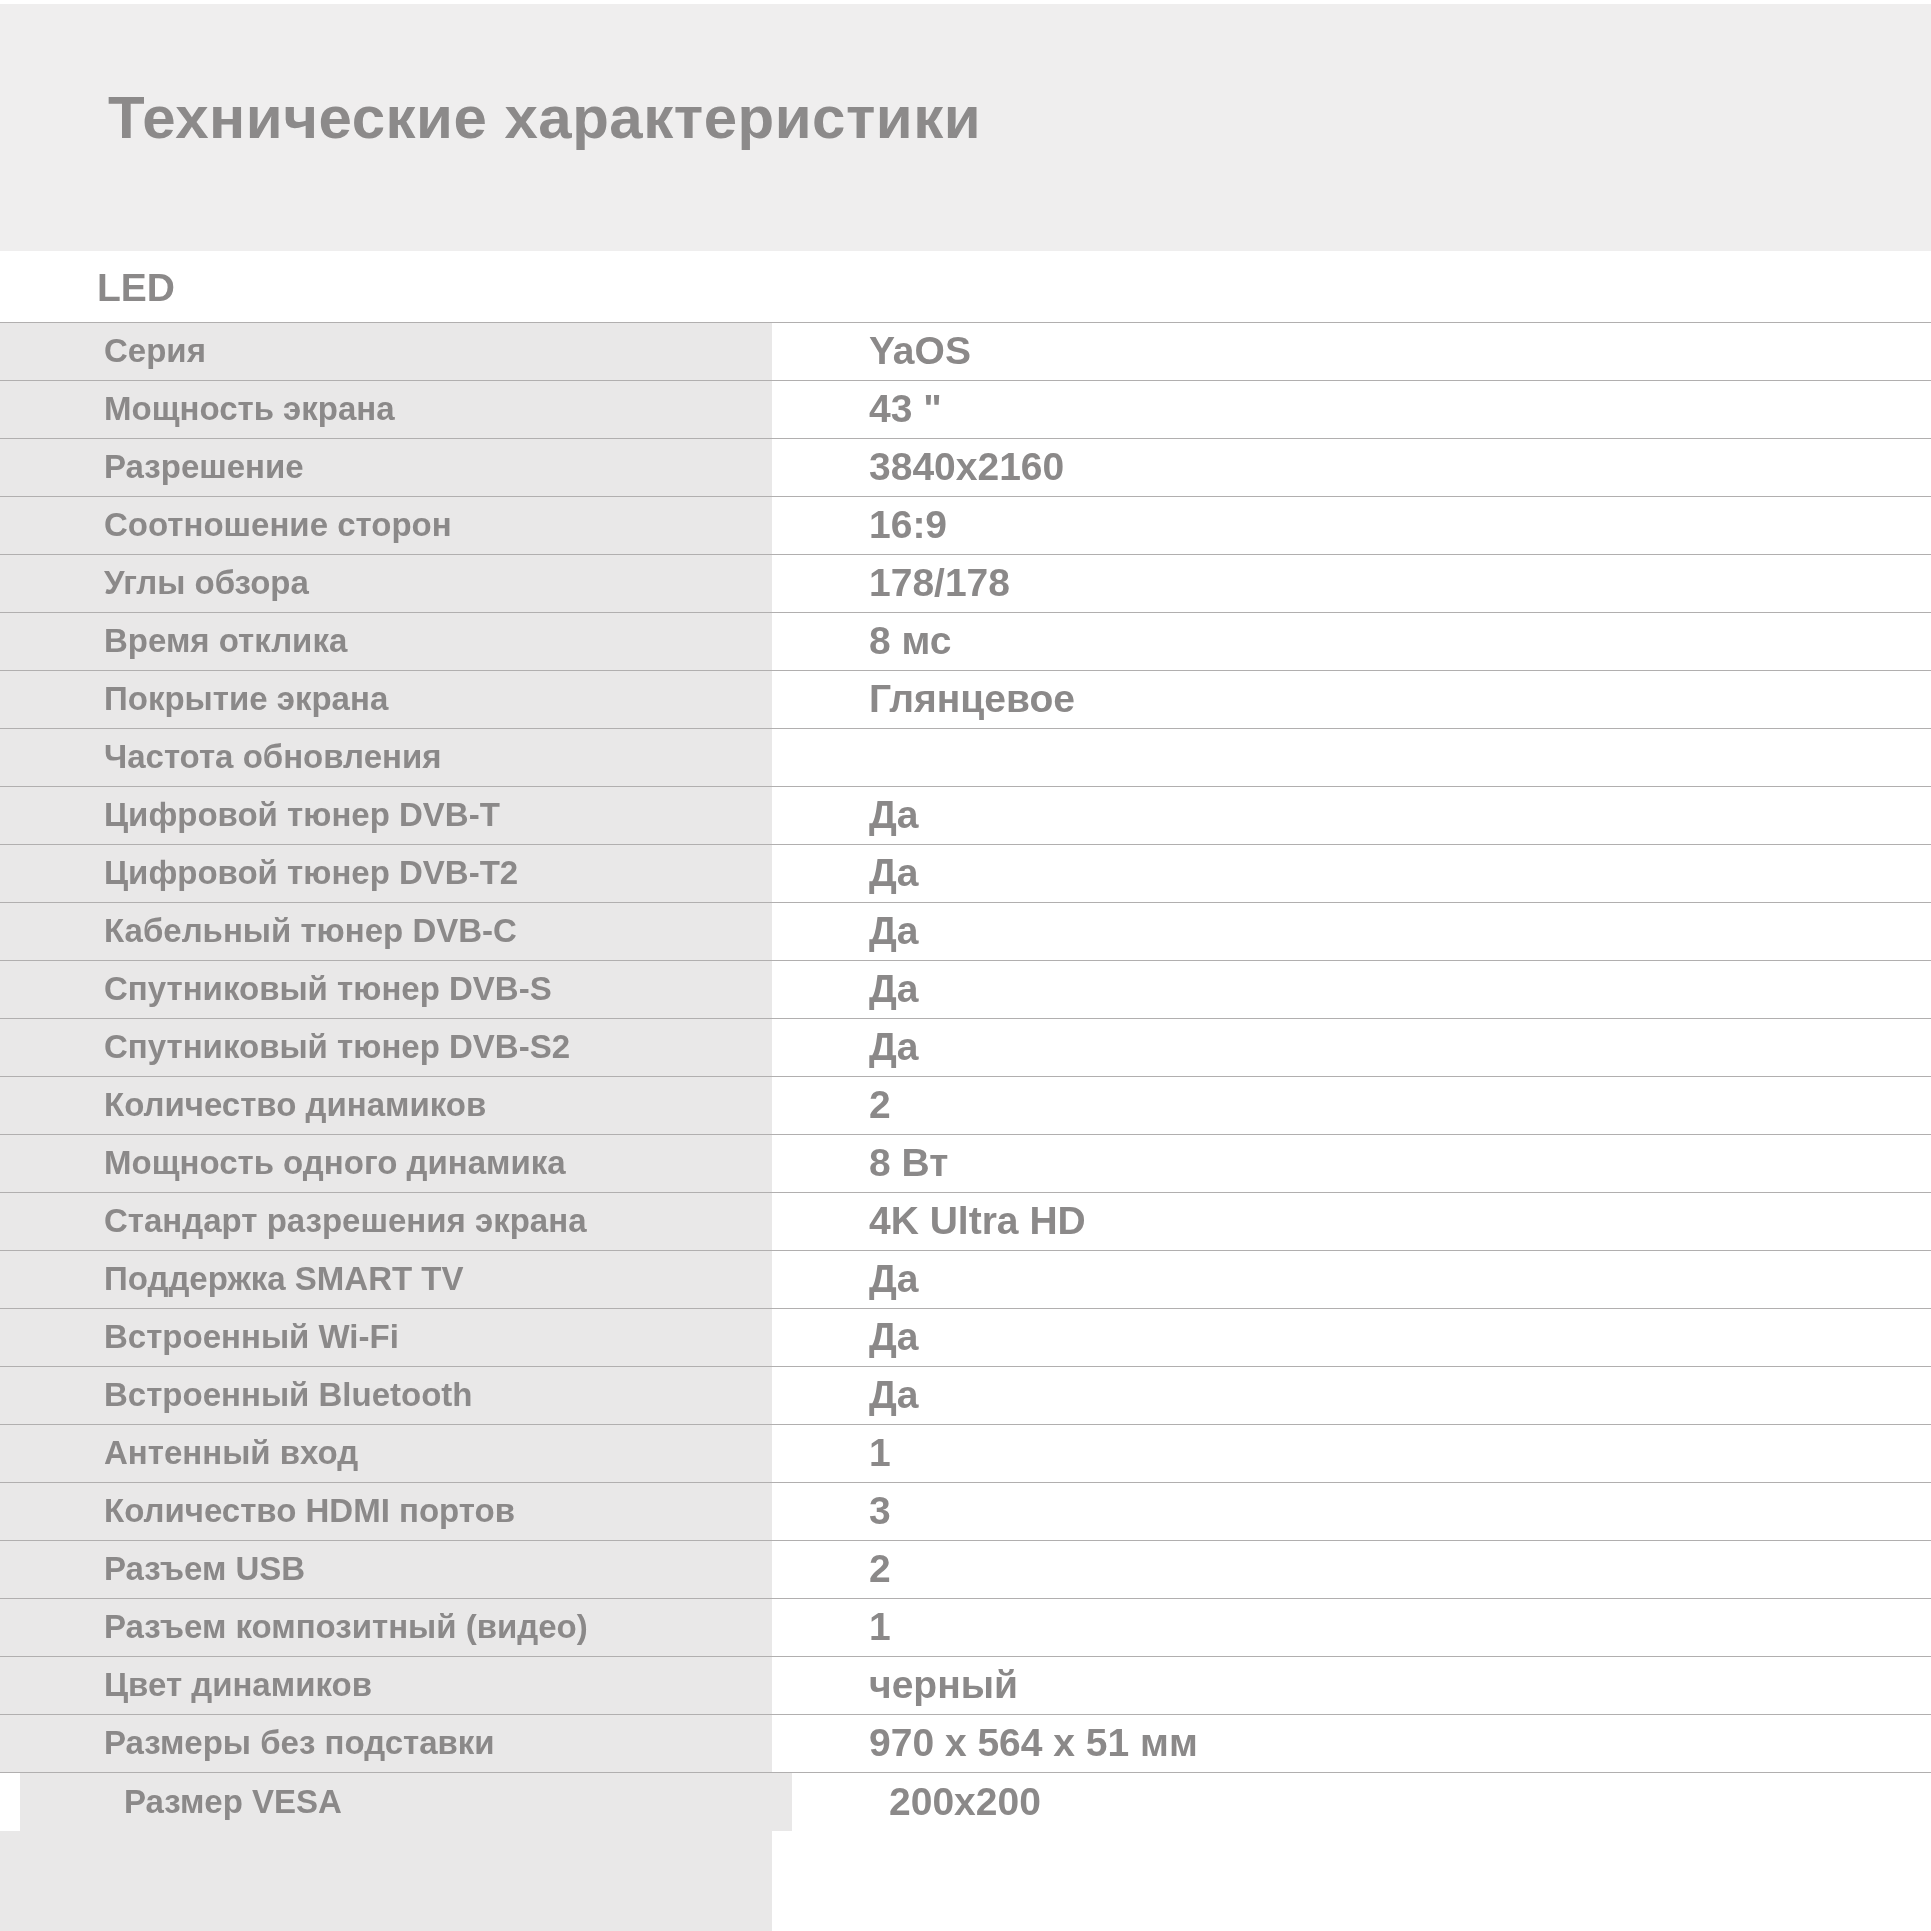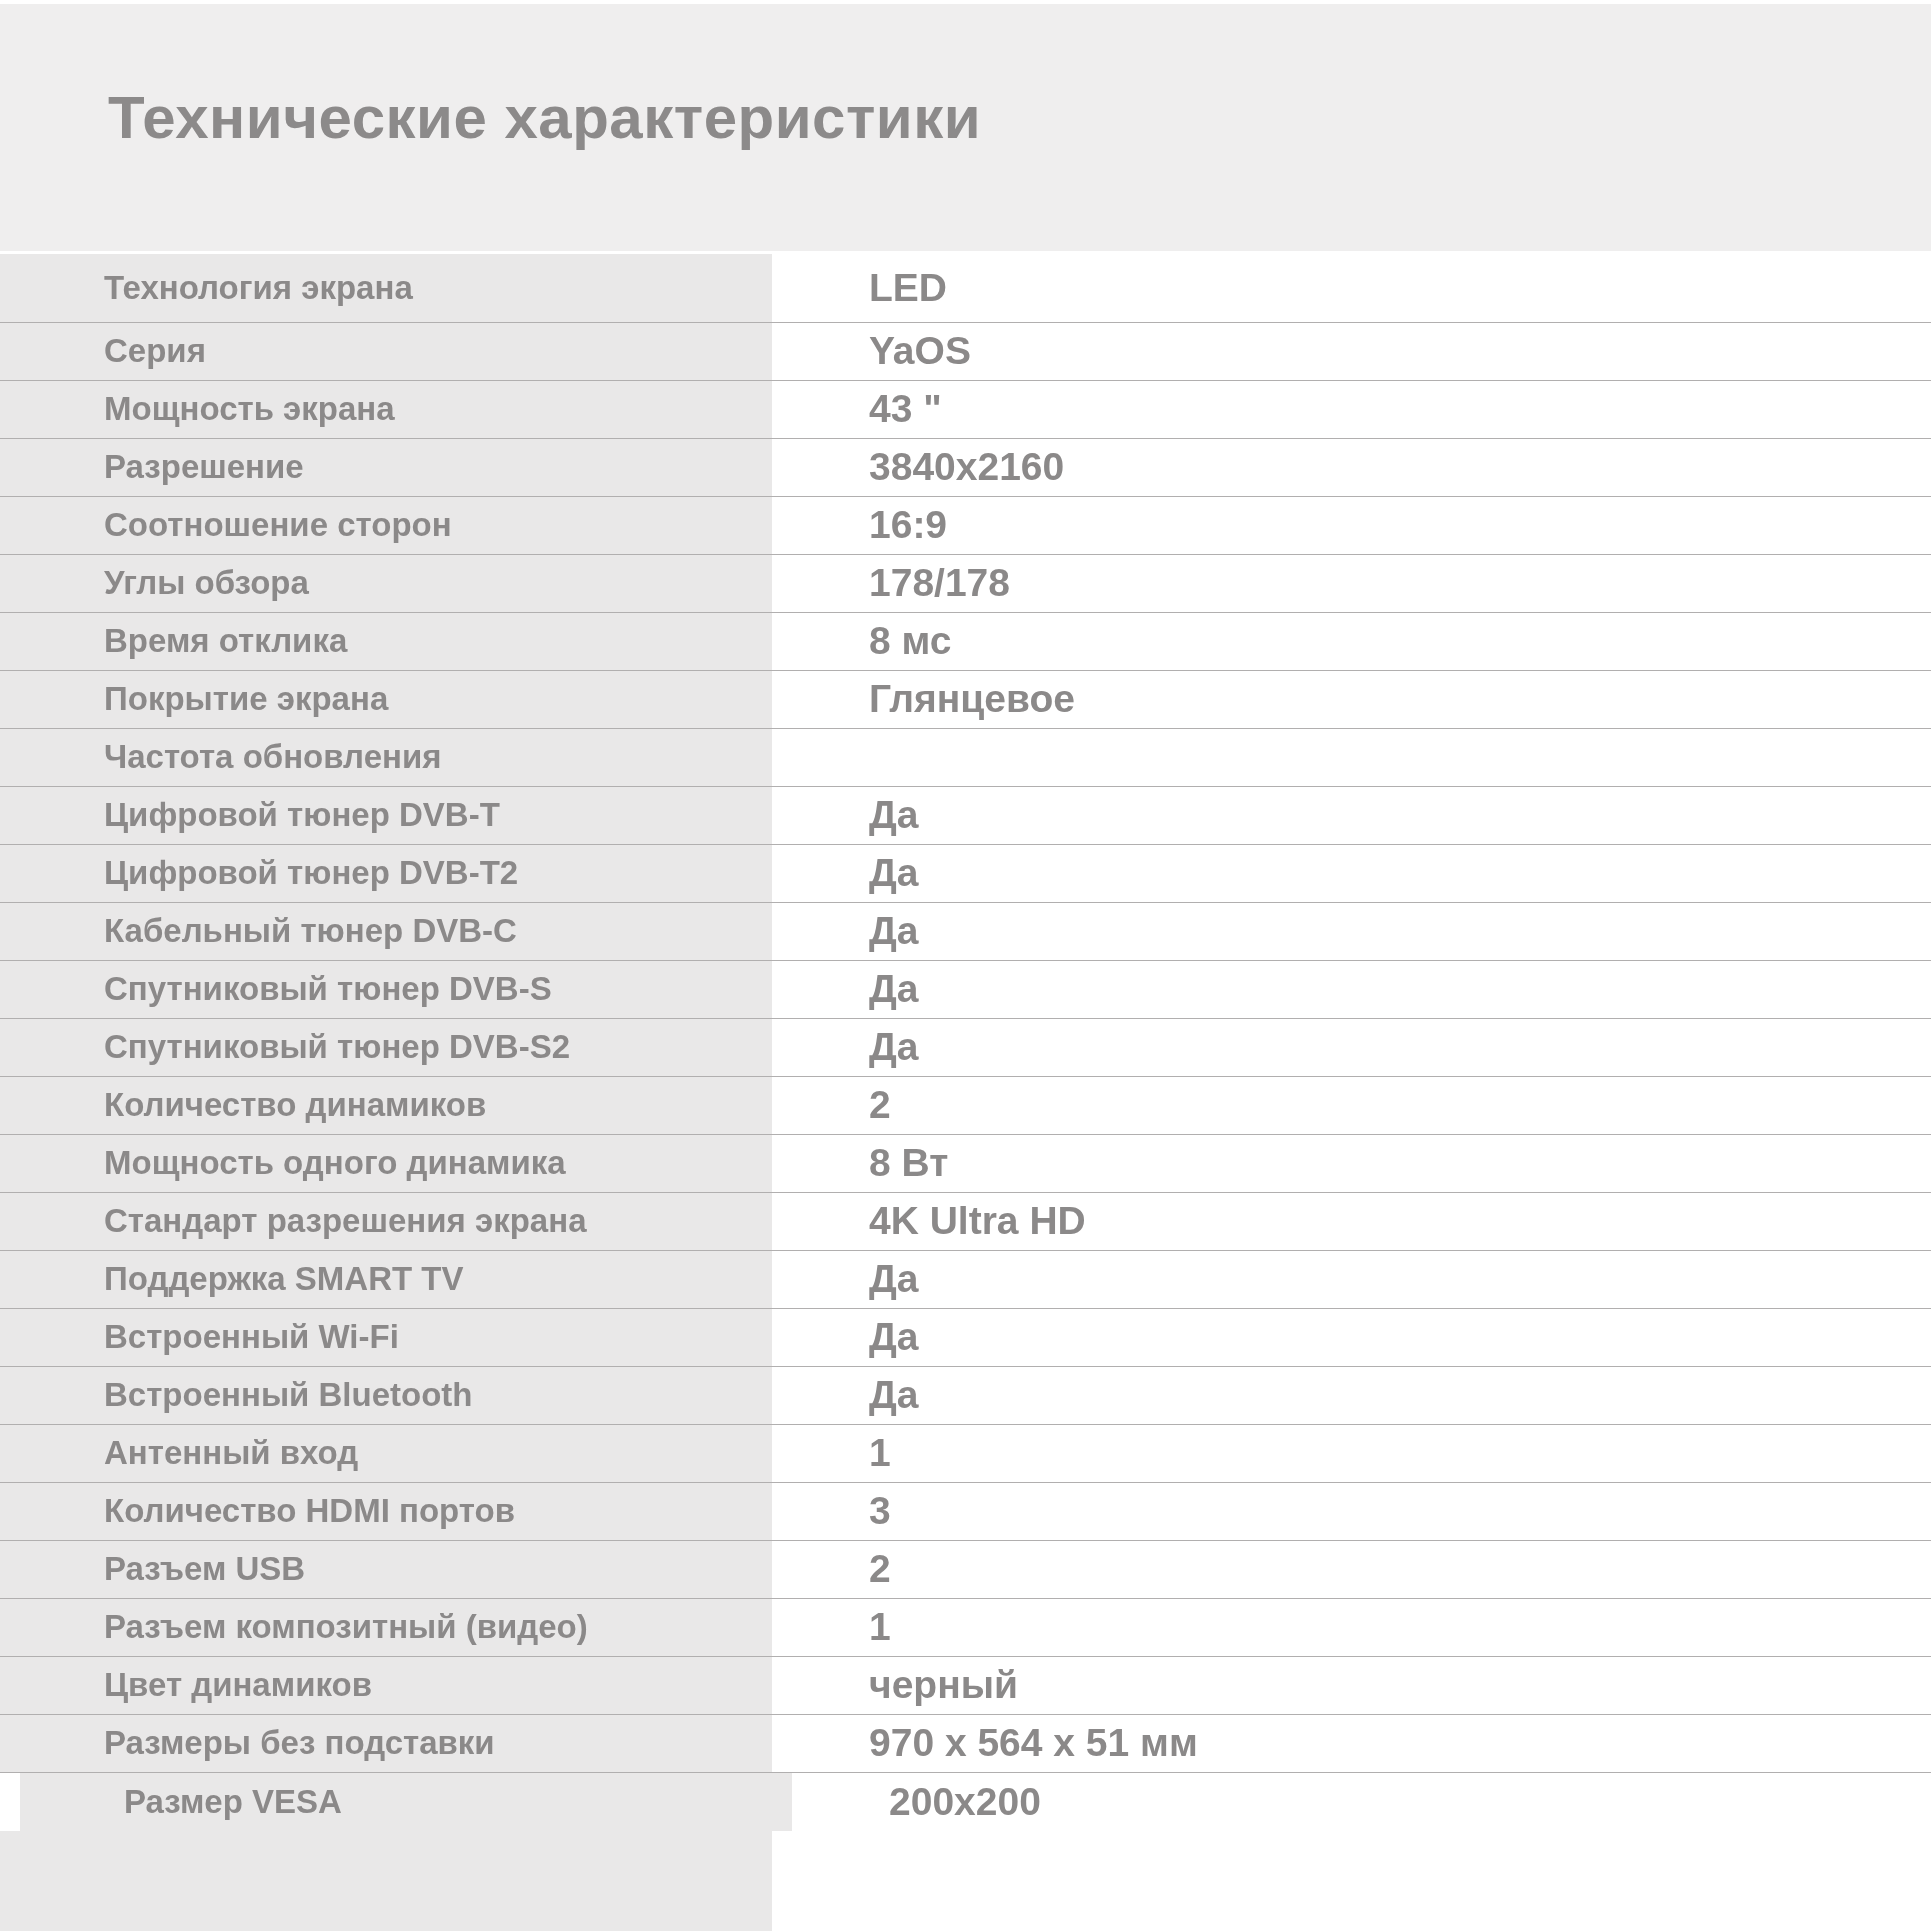--- a/index.html
+++ b/index.html
@@ -80,21 +80,20 @@
 
 <div class="header">
   <h1 class="page-title">Технические характеристики</h1>
 </div>
 
 <div class="gap"></div>
 
 <div class="spec-table">
 
   <div class="spec-row first">
-    <div class="cell-label">Технология экрана</div>
     <div class="cell-value">LED</div>
   </div>
 
   <div class="spec-row">
     <div class="cell-label">Серия</div>
     <div class="cell-value">YaOS</div>
   </div>
 
   <div class="spec-row">
     <div class="cell-label">Мощность экрана</div>

